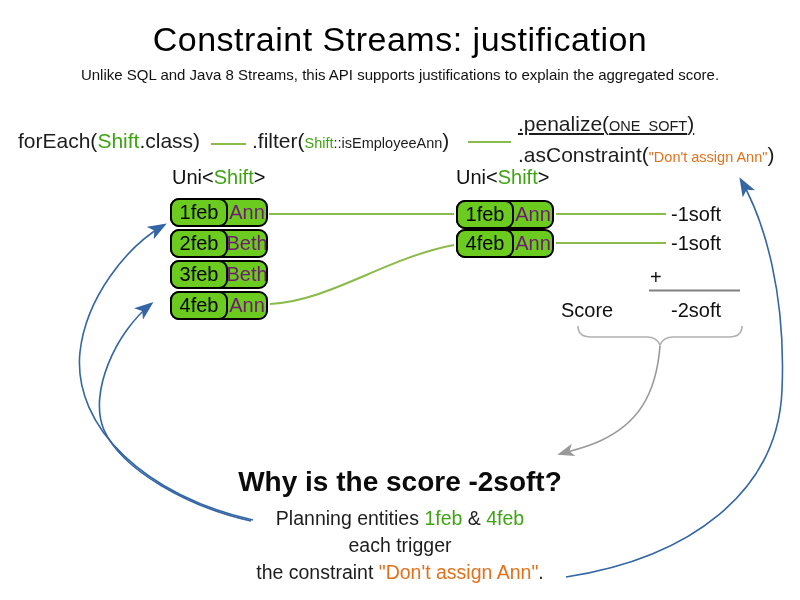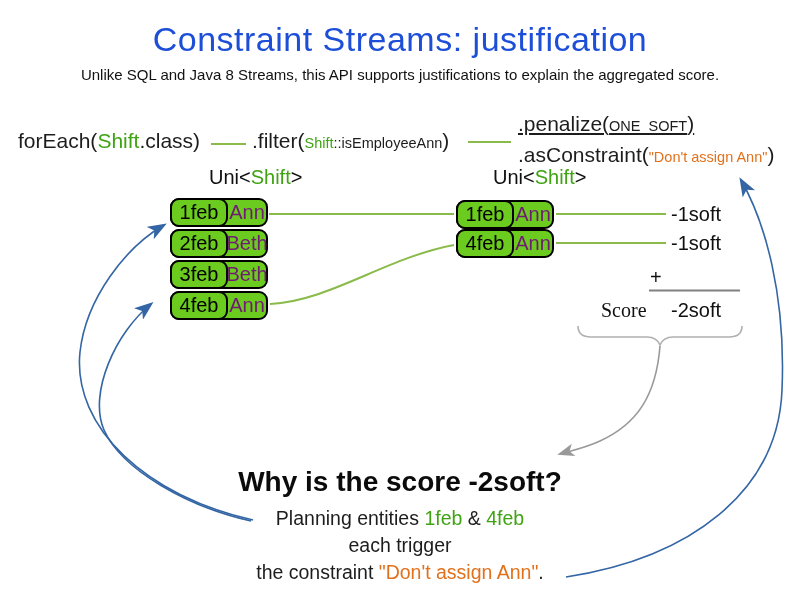--- a/index.html
+++ b/index.html
@@ -2,27 +2,27 @@
 <html><head>
 <meta charset="utf-8">
 <style>
   html,body{margin:0;padding:0;background:#fff;}
   #root{
     position:relative; width:800px; height:600px; overflow:hidden;
     background:#ffffff; font-family:"Liberation Sans", sans-serif; color:#1d1d1d;
   }
   .abs{position:absolute;}
   .ctext{position:absolute; left:0; right:0; text-align:center;}
-  .title{top:20px; font-size:34px; color:#1d4ed8; letter-spacing:0.5px;}
+  .title{top:20px; font-size:34px; color:#000000; letter-spacing:0.5px;}
   .subtitle{top:66px; font-size:15px; color:#111;}
   .code{font-size:21px; white-space:nowrap; color:#1d1d1d;}
   .sm{font-size:14.5px;}
   .green{color:#3fa313;}
   .orange{color:#e2711c;}
-  .unilabel{font-size:20px; white-space:nowrap; color:#101010;margin-left:37px;}
+  .unilabel{font-size:20px; white-space:nowrap; color:#101010;}
   .srow{
     position:absolute; width:98px; height:29px; box-sizing:border-box;
     background:#6ccb1f; border:2px solid #000; border-radius:9px;
   }
   .datebox{
     position:absolute; left:-2px; top:-2px; width:58px; height:29px; box-sizing:border-box;
     background:#6ccb1f; border:2px solid #000; border-radius:9px;
     display:flex; align-items:center; justify-content:center;
     font-size:20px; color:#000;
   }
@@ -113,21 +113,21 @@
   </div>
   <div class="srow" style="left:456px; top:229px;">
     <div class="namebox">Ann</div>
     <div class="datebox">4feb</div>
   </div>
 
   <div class="abs penalty" style="left:671px; top:203px;">-1soft</div>
   <div class="abs penalty" style="left:671px; top:232px;">-1soft</div>
 
   <div class="abs plus" style="left:650px; top:266px;">+</div>
-  <div class="abs scoretxt" style="left:601px; top:299px;font-family:Liberation Serif, serif;">Score</div>
+  <div class="abs scoretxt" style="left:561px; top:299px;">Score</div>
   <div class="abs scoretxt" style="left:671px; top:299px;">-2soft</div>
 
   <div class="ctext why">Why is the score -2soft?</div>
 
   <div class="ctext expl" style="top:507px;"><span>Planning entities </span><span class="green">1feb</span><span> &amp; </span><span class="green">4feb</span></div>
 
   <div class="ctext expl" style="top:534px;">each trigger</div>
 
   <div class="ctext expl" style="top:561px;"><span>the constraint </span><span class="orange">"Don't assign Ann"</span><span>.</span></div>
 

